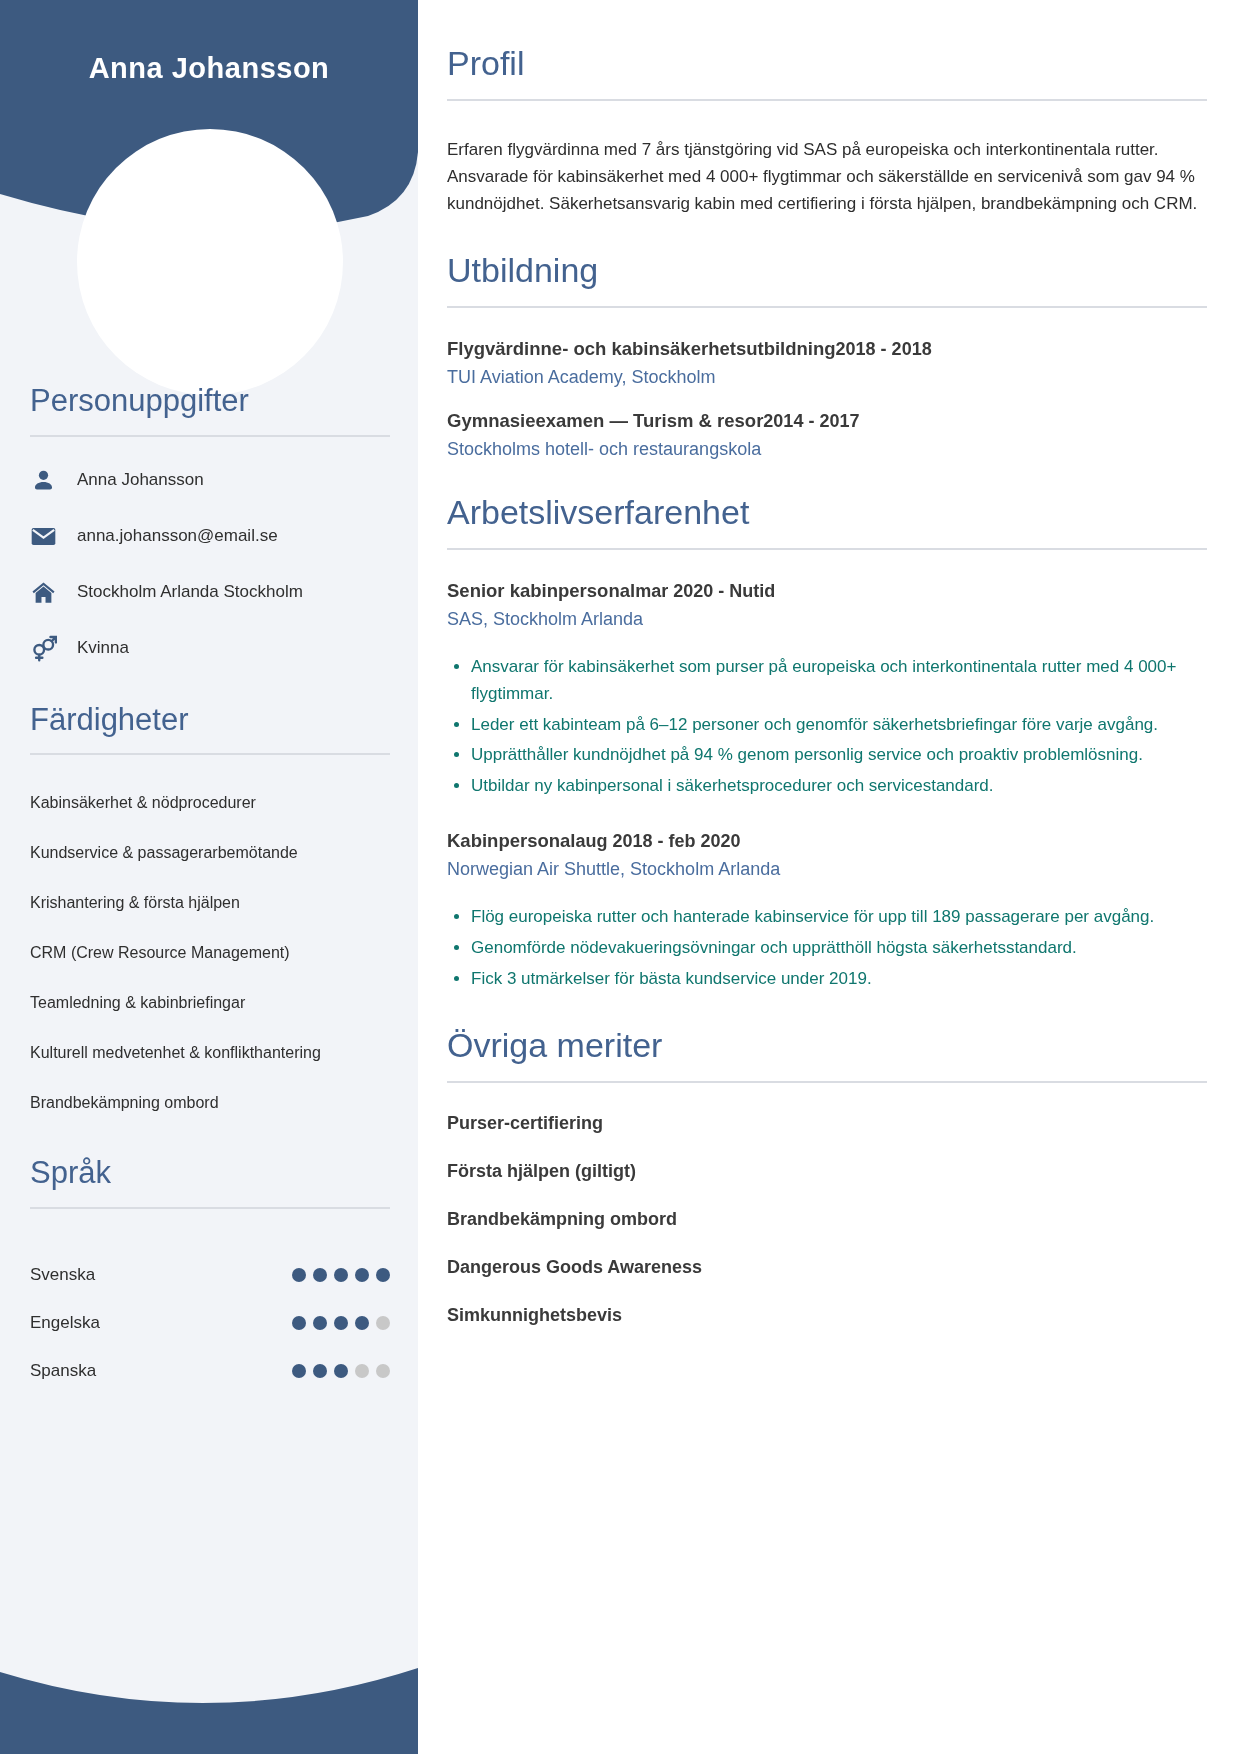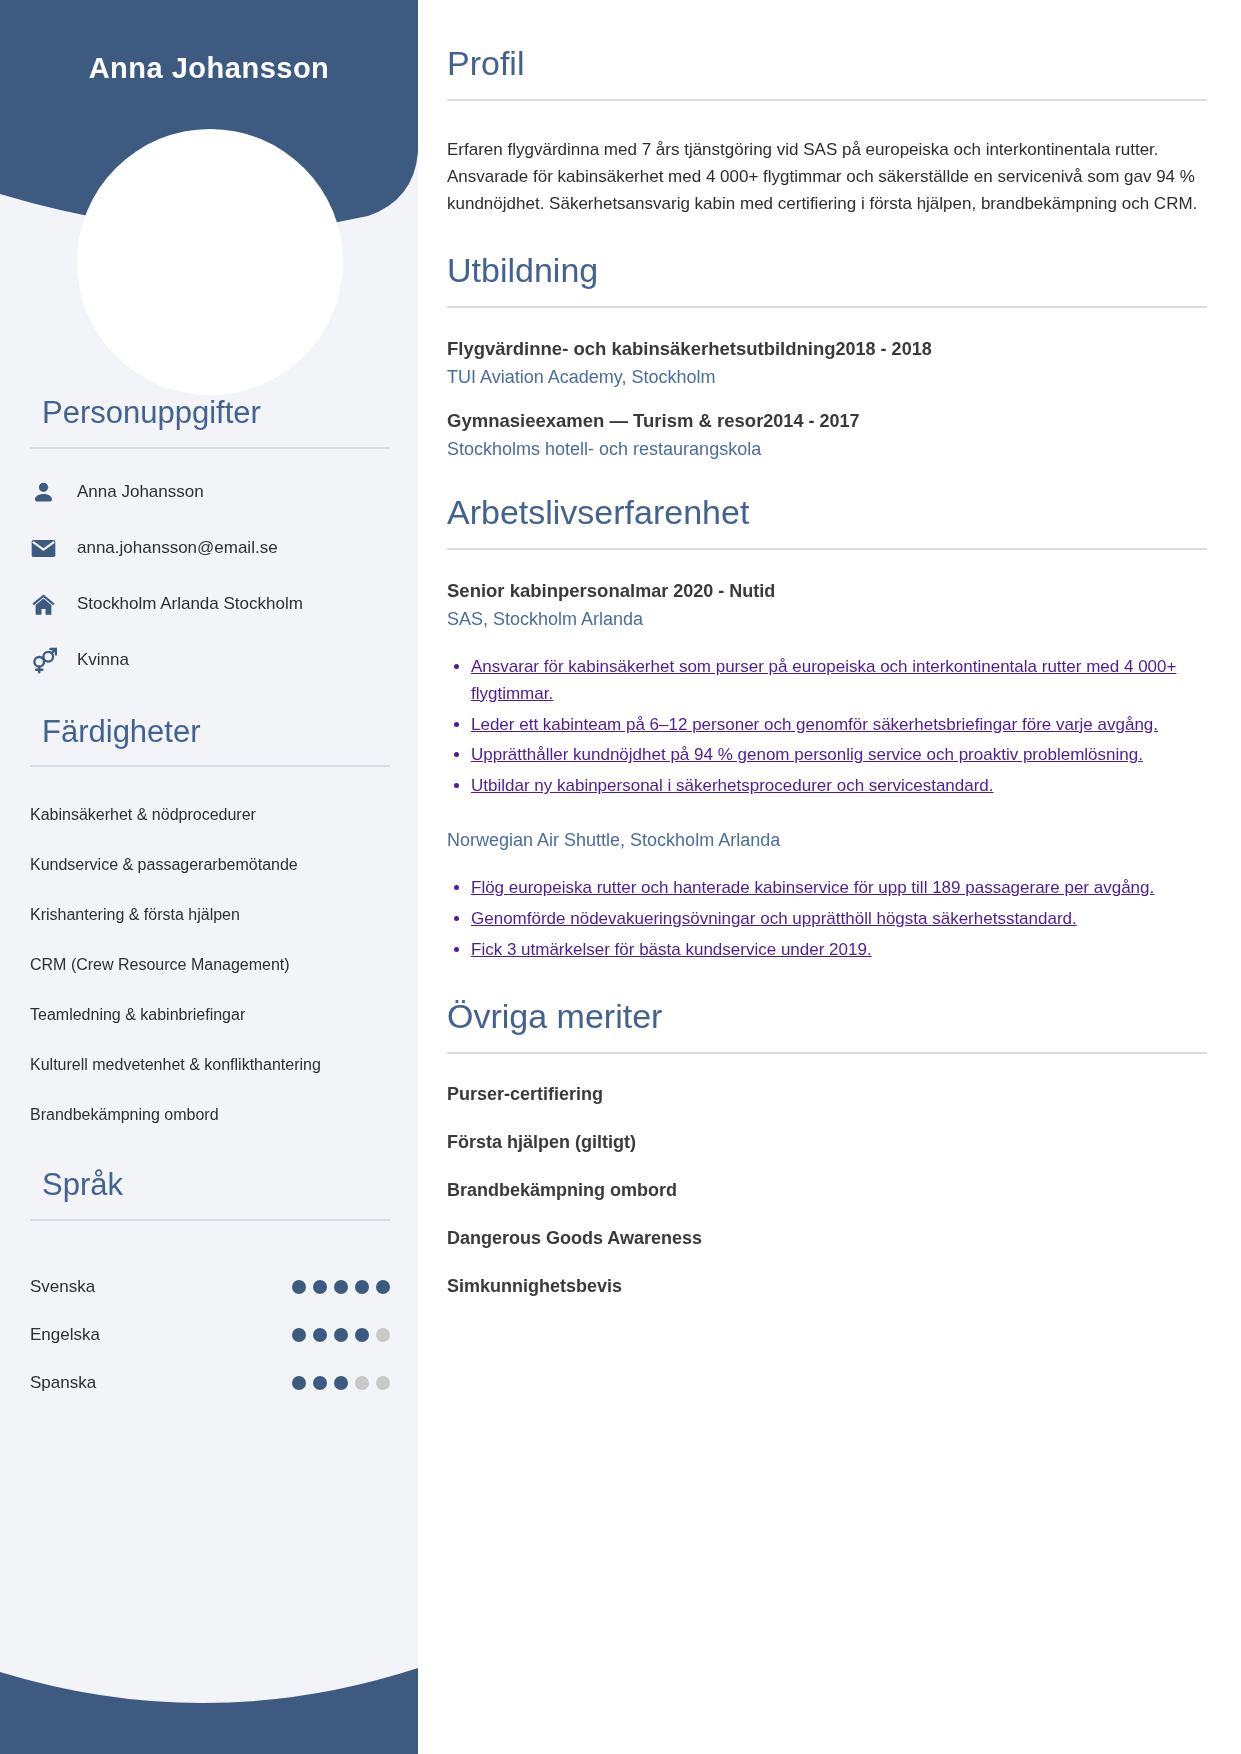--- a/index.html
+++ b/index.html
@@ -8,21 +8,21 @@
   
   .sidebar{position:absolute;left:0;top:0;width:418px;height:1754px;background:#f2f4f8;}
   .top-shape{position:absolute;left:0;top:0;width:418px;height:232px;display:block;}
   .bottom-shape{position:absolute;left:0;bottom:0;width:418px;height:88px;display:block;}
   .name{position:absolute;left:0;top:52px;width:418px;margin:0;text-align:center;
         color:#ffffff;font-size:29px;font-weight:700;letter-spacing:.5px;}
   .photo{position:absolute;left:77px;top:129px;width:266px;height:266px;border-radius:50%;
          background:#ffffff;}
   .sidebar-content{position:absolute;left:0;top:0;width:418px;box-sizing:border-box;
                    padding:383px 28px 0 30px;}
-  .shead{font-size:31px;font-weight:400;color:#43628f;margin:12px;line-height:1.15;}
+  .shead{font-size:31px;font-weight:400;color:#43628f;margin:0;line-height:1.15;}
   .rule{border:none;border-top:2px solid #d9dce2;margin:16px 0 0 0;height:0;}
   .contact{list-style:none;margin:30px 0 0 0;padding:0;}
   .contact li{display:flex;align-items:center;gap:20px;margin-bottom:29px;
               font-size:17px;color:#2f2f2f;}
   .cicon{width:27px;height:27px;flex:0 0 27px;display:inline-flex;align-items:center;justify-content:center;}
   .cicon svg{width:27px;height:27px;}
   .skills{list-style:none;margin:36px 0 0 0;padding:0;font-size:16px;color:#2f2f2f;}
   .skills li{margin-bottom:26px;line-height:1.5;}
   .sec-gap{margin-top:40px;}
   .langs{margin-top:56px;}
@@ -36,21 +36,21 @@
   .mhead{font-size:34px;font-weight:400;color:#43628f;margin:0;line-height:1.15;}
   .main p{margin:36px 0 0 0;font-size:17px;line-height:1.58;color:#2e2e2e;}
   .section{margin-top:33px;}
   .entries{margin-top:30px;}
   .erow{display:flex;align-items:baseline;}
   .etitle{font-size:18.5px;font-weight:700;color:#3a3a3a;}
   .eperiod{font-size:18px;font-weight:700;color:#3a3a3a;white-space:nowrap;}
   .esub{font-size:18px;color:#4a6d9e;margin-top:7px;}
   .entry{margin-bottom:22px;}
   .job{margin-bottom:30px;}
-  .bullets{margin:24px 0 0 0;padding:0 0 0 24px;font-size:17px;color:#4c1d95;text-decoration:underline;}
+  .bullets{margin:24px 0 0 0;padding:0 0 0 24px;font-size:17px;color:#0f766e;}
   .bullets li{margin-bottom:4px;line-height:1.58;}
   .merits{margin-top:30px;}
   .merit{font-size:18px;font-weight:700;color:#3a3a3a;margin-bottom:27px;}
 </style>
 </head>
 <body>
 
 <div class="page">
 
   <aside class="sidebar">
@@ -206,20 +206,24 @@
           <div class="esub">SAS, Stockholm Arlanda</div>
           <ul class="bullets">
             <li>Ansvarar för kabinsäkerhet som purser på europeiska och interkontinentala rutter med 4 000+ flygtimmar.</li>
             <li>Leder ett kabinteam på 6–12 personer och genomför säkerhetsbriefingar före varje avgång.</li>
             <li>Upprätthåller kundnöjdhet på 94 % genom personlig service och proaktiv problemlösning.</li>
             <li>Utbildar ny kabinpersonal i säkerhetsprocedurer och servicestandard.</li>
           </ul>
         </div>
 
         <div class="job">
+          <div class="erow">
+            <span class="etitle">Kabinpersonal</span>
+            <span class="eperiod">aug 2018 - feb 2020</span>
+          </div>
           <div class="esub">Norwegian Air Shuttle, Stockholm Arlanda</div>
           <ul class="bullets">
             <li>Flög europeiska rutter och hanterade kabinservice för upp till 189 passagerare per avgång.</li>
             <li>Genomförde nödevakueringsövningar och upprätthöll högsta säkerhetsstandard.</li>
             <li>Fick 3 utmärkelser för bästa kundservice under 2019.</li>
           </ul>
         </div>
 
       </div>
     </section>

